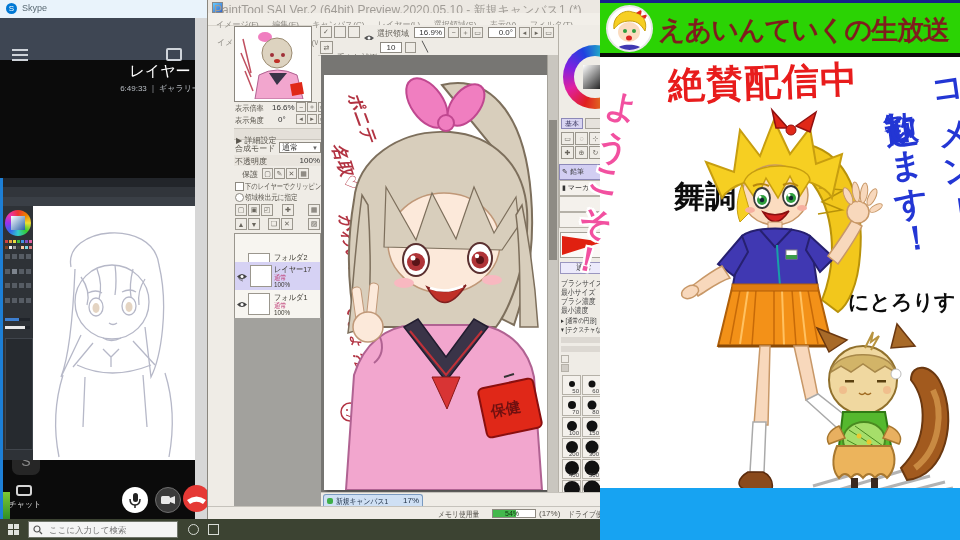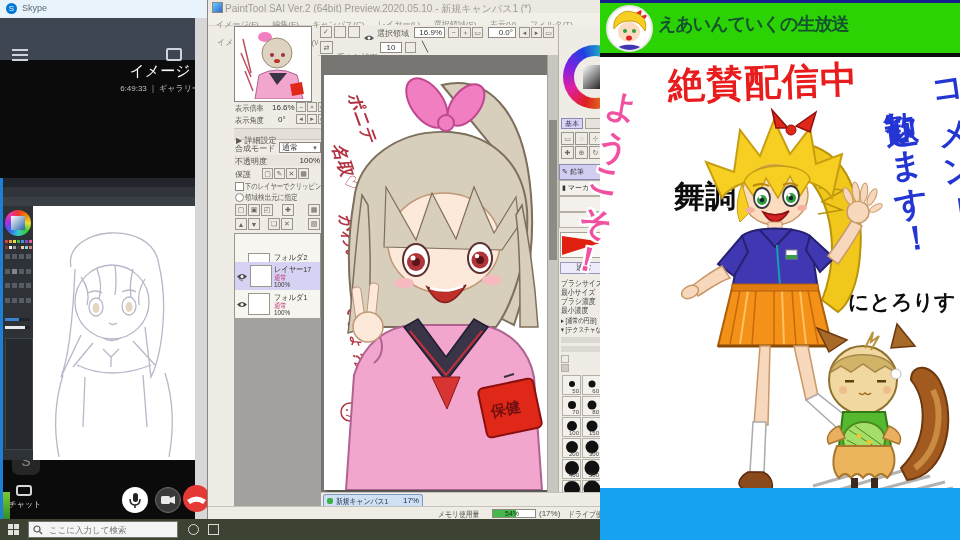--- a/index.html
+++ b/index.html
@@ -36,21 +36,21 @@
       <div class="abs t" style="left:22px;top:3px;font-size:9px;color:#5a6a74;">Skype</div>
     </div>
     <div class="abs" style="left:0;top:18px;width:195px;height:42px;background:#3e4653;">
       <div class="abs" style="left:12px;top:31px;width:16px;height:12px;">
         <div style="height:2px;background:#cfd4da;margin-bottom:3px;"></div>
         <div style="height:2px;background:#cfd4da;margin-bottom:3px;"></div>
         <div style="height:2px;background:#cfd4da;"></div>
       </div>
       <div class="abs" style="left:166px;top:30px;width:16px;height:13px;border:2px solid #cfd4da;border-radius:2px;box-sizing:border-box;"></div>
     </div>
-    <div class="abs t" style="left:85px;top:62px;width:150px;text-align:center;font-size:15px;color:#fff;">イメージ</div>
+    <div class="abs t" style="left:85px;top:62px;width:150px;text-align:center;font-size:15px;color:#fff;">レイヤー</div>
     <div class="abs t" style="left:85px;top:83px;width:150px;text-align:center;font-size:8px;color:#b9bec4;">6:49:33 ｜ ギャラリー</div>
     <div class="abs" style="left:195px;top:18px;width:14px;height:501px;background:#d7d7d7;"></div>
     <div class="abs" style="left:12px;top:447px;width:28px;height:28px;background:#262626;border-radius:7px;color:#8a8a8a;font-size:14px;text-align:center;line-height:28px;">S</div>
     <div class="abs" style="left:8px;top:485px;width:40px;height:30px;">
       <div class="abs" style="left:8px;top:0;width:16px;height:11px;border:2px solid #d6d6d6;border-radius:3px;box-sizing:border-box;"></div>
       <div class="abs t" style="left:0;top:14px;width:34px;text-align:center;font-size:8px;color:#ddd;">チャット</div>
     </div>
     <div class="abs" style="left:122px;top:487px;width:26px;height:26px;border-radius:50%;background:#fff;">
       <svg width="26" height="26" viewBox="0 0 26 26">
           <rect x="11" y="6" width="5" height="9" rx="2.5" fill="#222"></rect>
@@ -146,21 +146,21 @@
         </g>
         <ellipse cx="63" cy="101" rx="3.5" ry="5" fill="#d8c2a8" opacity=".7"></ellipse>
         <ellipse cx="96" cy="100" rx="3.5" ry="5" fill="#d8c2a8" opacity=".7"></ellipse>
       </svg>
     </div>
   </div>
 
   <div class="abs" style="left:207px;top:0;width:400px;height:519px;background:#efece6;border-left:1px solid #8a867e;box-sizing:border-box;overflow:hidden;">
     <div class="abs" style="left:0;top:0;width:400px;height:13px;background:#ece8e2;">
       <div class="abs" style="left:4px;top:2px;width:9px;height:9px;background:linear-gradient(135deg,#6cf,#36c);border:1px solid #888;"></div>
-      <div class="abs t" style="left:17px;top:2px;font-size:10px;color:#a09c96;">PaintTool SAI Ver.2 (64bit) Preview.2020.05.10 - 新規キャンバス1 (*)</div>
+      <div class="abs t" style="left:6px;top:2px;font-size:12px;color:#a09c96;">PaintTool SAI Ver.2 (64bit) Preview.2020.05.10 - 新規キャンバス1 (*)</div>
     </div>
     <div class="abs" style="left:0;top:13px;width:400px;height:12px;background:#f2efe9;border-bottom:1px solid #d8d4cc;">
       <span class="t" style="font-size:8px;color:#8d8a83;margin-left:8px;">イメージ(F)</span>
       <span class="t" style="font-size:8px;color:#8d8a83;margin-left:9px;">編集(E)</span>
       <span class="t" style="font-size:8px;color:#8d8a83;margin-left:9px;">キャンバス(C)</span>
       <span class="t" style="font-size:8px;color:#8d8a83;margin-left:9px;">レイヤー(L)</span>
       <span class="t" style="font-size:8px;color:#8d8a83;margin-left:9px;">選択領域(S)</span>
       <span class="t" style="font-size:8px;color:#8d8a83;margin-left:9px;">表示(V)</span>
       <span class="t" style="font-size:8px;color:#8d8a83;margin-left:9px;">フィルタ(T)</span>
       <span class="t" style="font-size:8px;color:#8d8a83;margin-left:9px;">イメージ(I)</span>
@@ -235,21 +235,21 @@
       <div class="abs inset" style="left:45px;top:0;width:42px;height:11px;justify-content:space-between;">
         <span class="t" style="font-size:8px;">通常</span>
         <span style="font-size:6px;color:#666;">▼</span>
       </div>
     </div>
     <div class="abs" style="left:26px;top:155px;width:88px;height:11px;background:#e9e5de;">
       <span class="abs t lbl" style="left:1px;top:1px;">不透明度</span>
       <span class="abs t" style="right:2px;top:1px;font-size:8px;color:#333;">100%</span>
     </div>
     <div class="abs" style="left:26px;top:168px;width:88px;height:12px;">
-      <span class="abs t lbl" style="left:1px;top:1px;">保護</span>
+      <span class="abs t lbl" style="left:8px;top:1px;">保護</span>
       <div class="abs tinybtn" style="left:28px;top:0;width:11px;height:11px;">▢</div>
       <div class="abs tinybtn" style="left:40px;top:0;width:11px;height:11px;">✎</div>
       <div class="abs tinybtn" style="left:52px;top:0;width:11px;height:11px;">✕</div>
       <div class="abs tinybtn" style="left:64px;top:0;width:11px;height:11px;">▦</div>
     </div>
     <div class="abs" style="left:26px;top:181px;width:88px;height:10px;">
       <div class="abs" style="left:1px;top:1px;width:7px;height:7px;background:#fff;border:1px solid #8d8981;"></div>
       <span class="abs t" style="left:11px;top:0;font-size:8px;color:#5a564e;transform:scaleX(.78);transform-origin:left;">下のレイヤーでクリッピング</span>
     </div>
     <div class="abs" style="left:26px;top:192px;width:88px;height:10px;">
@@ -505,21 +505,21 @@
         <svg width="43" height="43" viewBox="0 0 43 43">
           <path d="M6 22 C4 8 18 2 24 5 C34 6 40 14 37 24 C33 18 30 14 22 14 C14 14 10 17 6 22 Z" fill="#f6cf22" stroke="#c79e10"></path>
           <path d="M28 6 l6 -4 l-1 6 z M33 9 l7 -2 l-3 5 z" fill="#e02818"></path>
           <ellipse cx="21" cy="25" rx="11" ry="10" fill="#fbdcc0"></ellipse>
           <circle cx="17" cy="24" r="2" fill="#2f9e3e"></circle>
             <circle cx="26" cy="24" r="2" fill="#2f9e3e"></circle>
           <ellipse cx="21" cy="31" rx="3" ry="2.5" fill="#d22"></ellipse>
           <path d="M8 43 C10 36 32 36 35 43 Z" fill="#4038b2"></path>
         </svg>
       </div>
-      <div class="abs t" style="left:58px;top:12px;width:300px;font-size:18px;font-weight:900;color:#14532d;letter-spacing:-1px;">えあいんていくの生放送</div>
+      <div class="abs t" style="left:58px;top:12px;width:300px;font-size:27px;font-weight:900;color:#7f1d1d;letter-spacing:-1px;">えあいんていくの生放送</div>
     </div>
 
     <div class="abs t outline-w" style="left:68px;top:58px;font-size:37px;font-weight:900;color:#e81c1c;letter-spacing:1px;transform:rotate(-2deg);">絶賛配信中</div>
     <div class="abs t vtext outline-w" style="left:8px;top:70px;font-size:33px;font-weight:900;color:#f250a0;transform:rotate(13deg);transform-origin:top center;letter-spacing:2px;">ようこそ！</div>
     <div class="abs t" style="left:74px;top:176px;font-size:31px;font-weight:900;color:#0d0d0d;">舞調</div>
     <div class="abs t vtext" style="left:322px;top:60px;font-size:32px;font-weight:900;color:#2336d4;transform:rotate(-8deg);transform-origin:top center;letter-spacing:2px;">コメント</div>
     <div class="abs t vtext" style="left:272px;top:86px;font-size:33px;font-weight:900;color:#2336d4;transform:rotate(-8deg);transform-origin:top center;letter-spacing:1px;">歓迎します！</div>
     <div class="abs t" style="left:248px;top:288px;font-size:21px;font-weight:700;color:#0d0d0d;">にとろりす</div>
 
     <svg class="abs" style="left:60px;top:100px;" width="230" height="390" viewBox="0 0 230 390">

